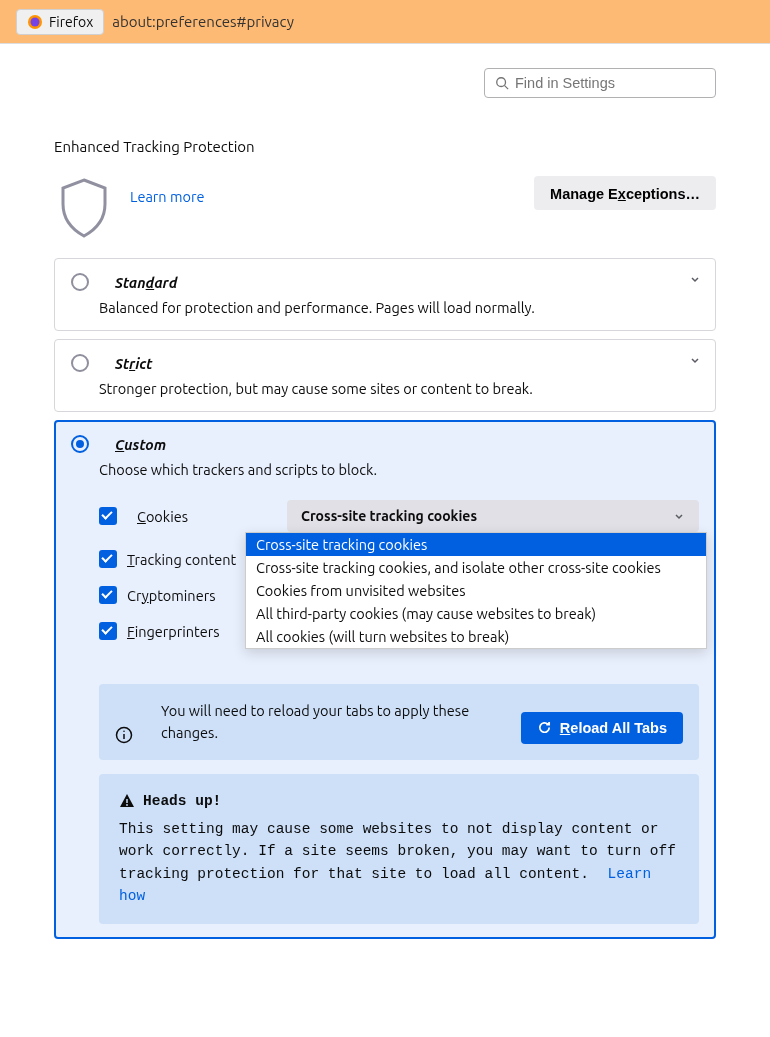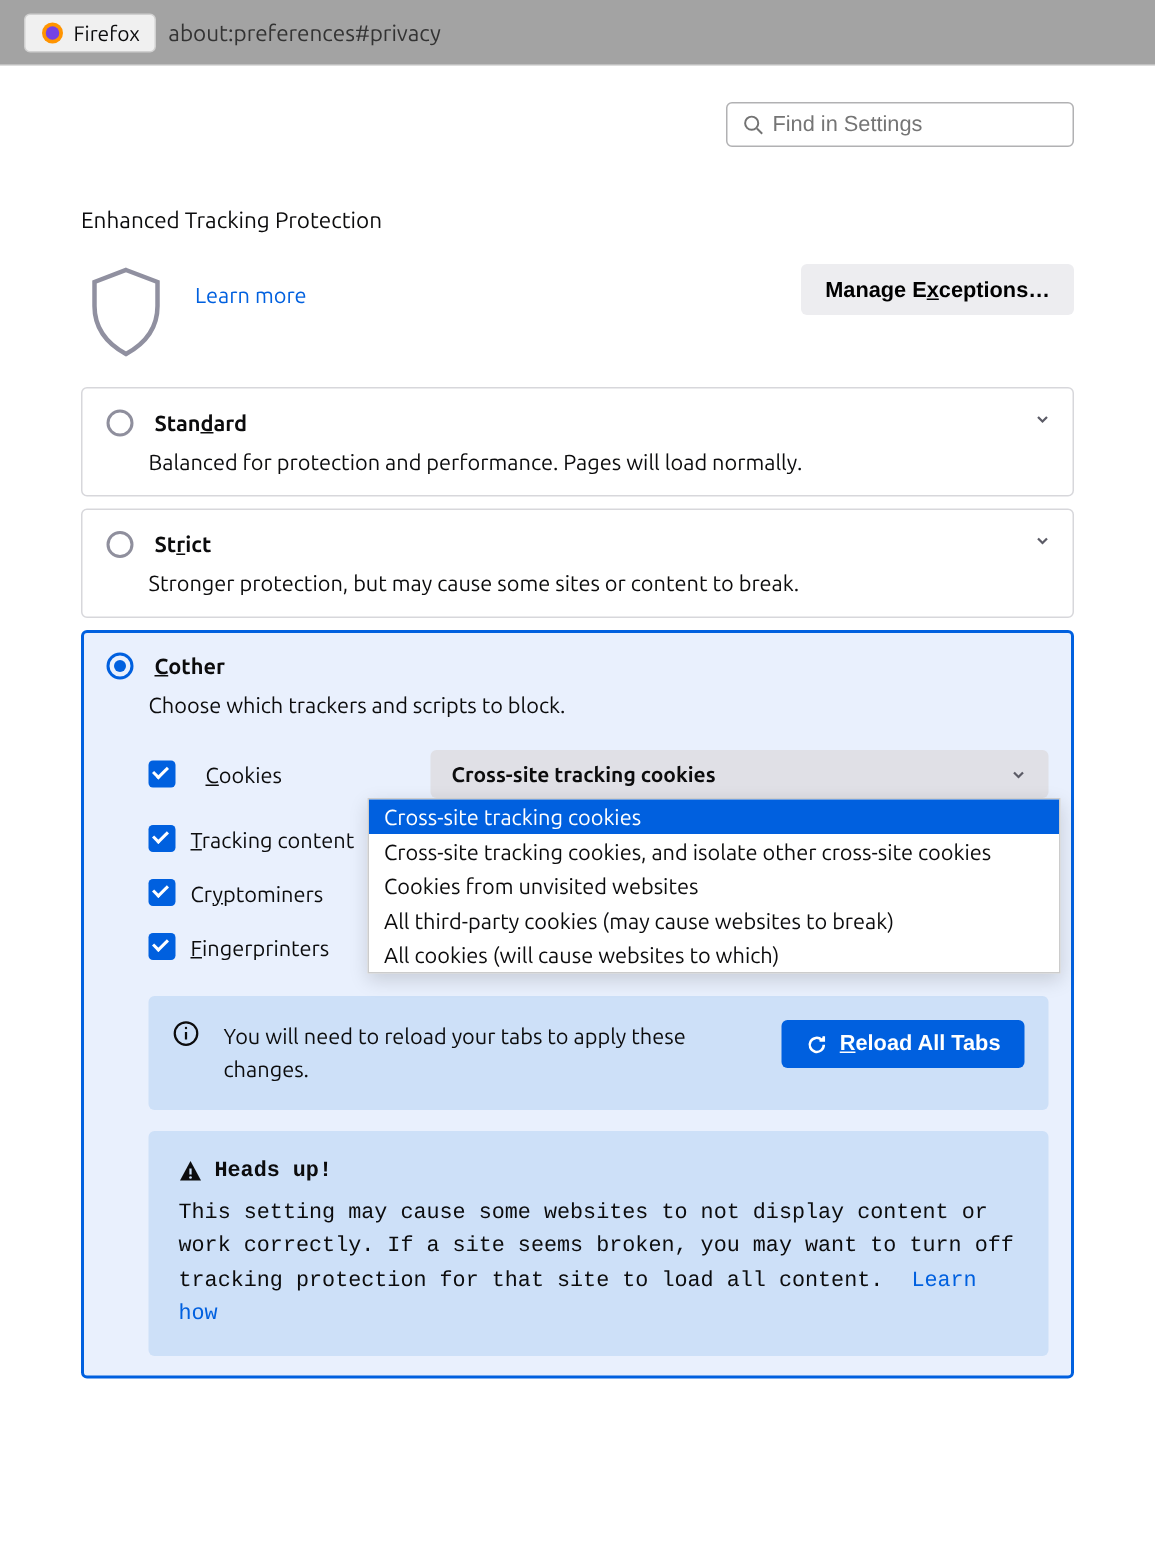--- a/index.html
+++ b/index.html
@@ -1,37 +1,37 @@
 <!DOCTYPE html>
 <html><head>
   <meta charset="utf-8">
   <style>
     * { box-sizing: border-box; margin: 0; padding: 0; }
     body { font-family: -apple-system, BlinkMacSystemFont, "Segoe UI", Ubuntu, sans-serif; font-size: 14.5px; color: #0c0c0d; background: #fff; width: 770px; }
     
-    .tab-bar { height: 44px; background: #a3a3a3; border-bottom: 1px solid #ddd; display: flex; align-items: center; padding: 0 16px; gap: 8px; }
+    .tab-bar { height: 44px; background: #fdba74; border-bottom: 1px solid #ddd; display: flex; align-items: center; padding: 0 16px; gap: 8px; }
     .tab-btn { display: inline-flex; align-items: center; gap: 6px; background: #f0f0f0; border: 1px solid #d0d0d0; border-radius: 4px; padding: 4px 10px; font-size: 14px; }
     .url-text { font-size: 15px; color: #333; }
     
     .content { padding: 24px 54px 40px 54px; }
     .search-row { display: flex; justify-content: flex-end; margin-bottom: 40px; }
     .search-box { width: 232px; border: 1px solid #b1b1b3; border-radius: 4px; padding: 6px 10px; display: flex; align-items: center; gap: 6px; color: #737373; justify-content: space-between; }
     .search-box input { border: none; outline: none; font-size: 14.5px; flex: 1; background: transparent; }
     
     h2.section-title { font-size: 15px; font-weight: 400; margin-bottom: 21px; }
     
     .etp-intro { display: flex; gap: 16px; margin-bottom: 18px; }
     .shield-wrap { width: 60px; flex-shrink: 0; display:flex; justify-content:center; }
     .etp-text { flex: 1; line-height: 1.55; }
     .learn-link { color: #0060df; text-decoration: none; display: inline-block; margin-top: 10px; }
     .manage-btn { background: #ededf0; border: none; border-radius: 4px; padding: 10px 16px; font-size: 14.5px; font-weight: 600; height: 34px; white-space: nowrap; cursor: pointer; }
     
     .card { border: 1px solid #d7d7db; border-radius: 4px; padding: 14px 16px; margin-bottom: 8px; position: relative; }
     .card.selected { border: 2px solid #0060df; background: #e9f0fd; padding: 13px 15px; }
-    .card-head { display: flex; align-items: flex-start; gap: 14px; }
+    .card-head { display: flex; align-items: center; gap: 26px; font-style: italic; }
     .card-title { font-weight: 700; }
     .card-desc { margin-top: 8px; margin-left: 28px; color: #0c0c0d; }
     .chevron { position: absolute; right: 14px; top: 14px; color: #5b5b66; }
     
     .radio { appearance: none; width: 18px; height: 18px; border: 2px solid #8f8f9d; border-radius: 50%; display:inline-block; position:relative; cursor:pointer; flex-shrink:0;}
     .radio.checked { border-color:#0060df; }
     .radio.checked::after { content:''; position:absolute; left:3px; top:3px; width:8px; height:8px; border-radius:50%; background:#0060df; }
     
     .u { text-decoration: underline; }
     
@@ -41,21 +41,21 @@
     .cookies-wrap { display:flex; align-items:center; gap: 20px; }
     .cookies-label { width: 130px; }
     .checkbox { appearance:none; width:18px; height:18px; border-radius:3px; background:#0060df; display:inline-block; position:relative; cursor:pointer; flex-shrink:0;}
     .checkbox::after { content:''; position:absolute; left:5px; top:2px; width:4px; height:8px; border:solid #fff; border-width:0 2px 2px 0; transform:rotate(45deg);}
     
     .select-box { flex:1; background:#e0e0e6; border-radius:4px; padding: 8px 14px; display:flex; justify-content:space-between; align-items:center; font-weight:700; cursor:pointer; font-size:14px; }
     .dropdown { position:absolute; left:146px; top:32px; right:-8px; background:#fff; border:1px solid #ccc; box-shadow:0 4px 12px rgba(0,0,0,0.15); z-index:10; }
     .dropdown-item { padding:3px 10px; font-size:14.5px; cursor:pointer; white-space:nowrap; overflow:hidden; text-overflow:ellipsis; }
     .dropdown-item.sel { background:#0060df; color:#fff; }
     
-    .info-box { background:#cde0f8; border-radius:4px; padding:16px; margin:24px 0 0 0; display:flex; align-items:flex-start; gap:16px; }
+    .info-box { background:#cde0f8; border-radius:4px; padding:16px; margin:44px 0 0 0; display:flex; align-items:flex-end; gap:28px; }
     .info-box .msg { flex:1; line-height:1.5; }
     .reload-btn { background:#0060df; color:#fff; border:none; border-radius:4px; padding:8px 16px; font-size:14.5px; font-weight:600; display:inline-flex; align-items:center; gap:8px; cursor:pointer; }
     
     .warn-box { background:#cde0f8; border-radius:4px; padding:16px 20px; margin-top:14px; line-height:1.55;font-family:Liberation Mono, monospace; }
     .warn-head { font-weight:700; display:flex; align-items:center; gap:8px; margin-bottom:6px; }
     .learn-how { color:#0060df; text-decoration:none; margin-left:10px; }
     
     svg { display:block; }
   </style>
 </head>
@@ -121,40 +121,40 @@
     <span class="chevron">
         <svg width="12" height="12" viewBox="0 0 12 12" fill="none" stroke="currentColor" stroke-width="1.5">
           <path d="M3 5 L6 8 L9 5"></path>
         </svg>
       </span>
   </div>
 
   <div class="card selected">
     <div class="card-head">
       <span class="radio checked"></span>
-      <span class="card-title"><span class="u">C</span><span>other</span></span>
+      <span class="card-title"><span class="u">C</span><span>ustom</span></span>
     </div>
     <div class="card-desc">Choose which trackers and scripts to block.</div>
 
     <div class="custom-body">
       <div class="check-row cookies-wrap">
         <span class="checkbox"></span>
         <span class="cookies-label"><span class="u">C</span><span>ookies</span></span>
         <div class="select-box">
           <span>Cross-site tracking cookies</span>
           <svg width="12" height="12" viewBox="0 0 12 12" fill="none" stroke="#5b5b66" stroke-width="1.5">
               <path d="M3 5 L6 8 L9 5"></path>
             </svg>
         </div>
         <div class="dropdown">
           <div class="dropdown-item sel">Cross-site tracking cookies</div>
           <div class="dropdown-item">Cross-site tracking cookies, and isolate other cross-site cookies</div>
           <div class="dropdown-item">Cookies from unvisited websites</div>
           <div class="dropdown-item">All third-party cookies (may cause websites to break)</div>
-          <div class="dropdown-item">All cookies (will cause websites to which)</div>
+          <div class="dropdown-item">All cookies (will turn websites to break)</div>
         </div>
       </div>
       <div class="check-row">
         <span class="checkbox"></span>
         <span><span class="u">T</span><span>racking content</span></span>
       </div>
       <div class="check-row">
         <span class="checkbox"></span>
         <span><span>Cr</span><span class="u">y</span><span>ptominers</span></span>
       </div>

